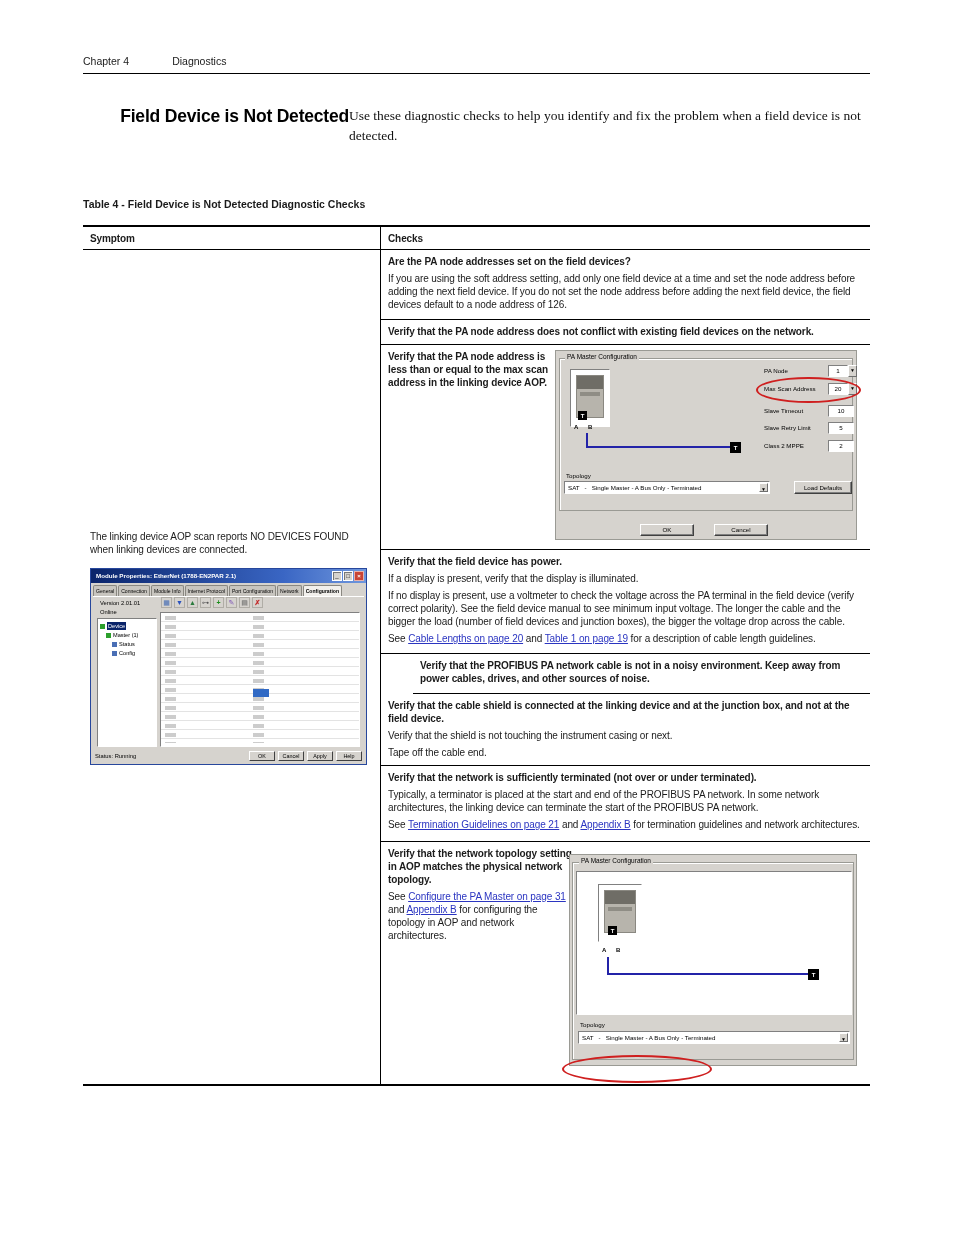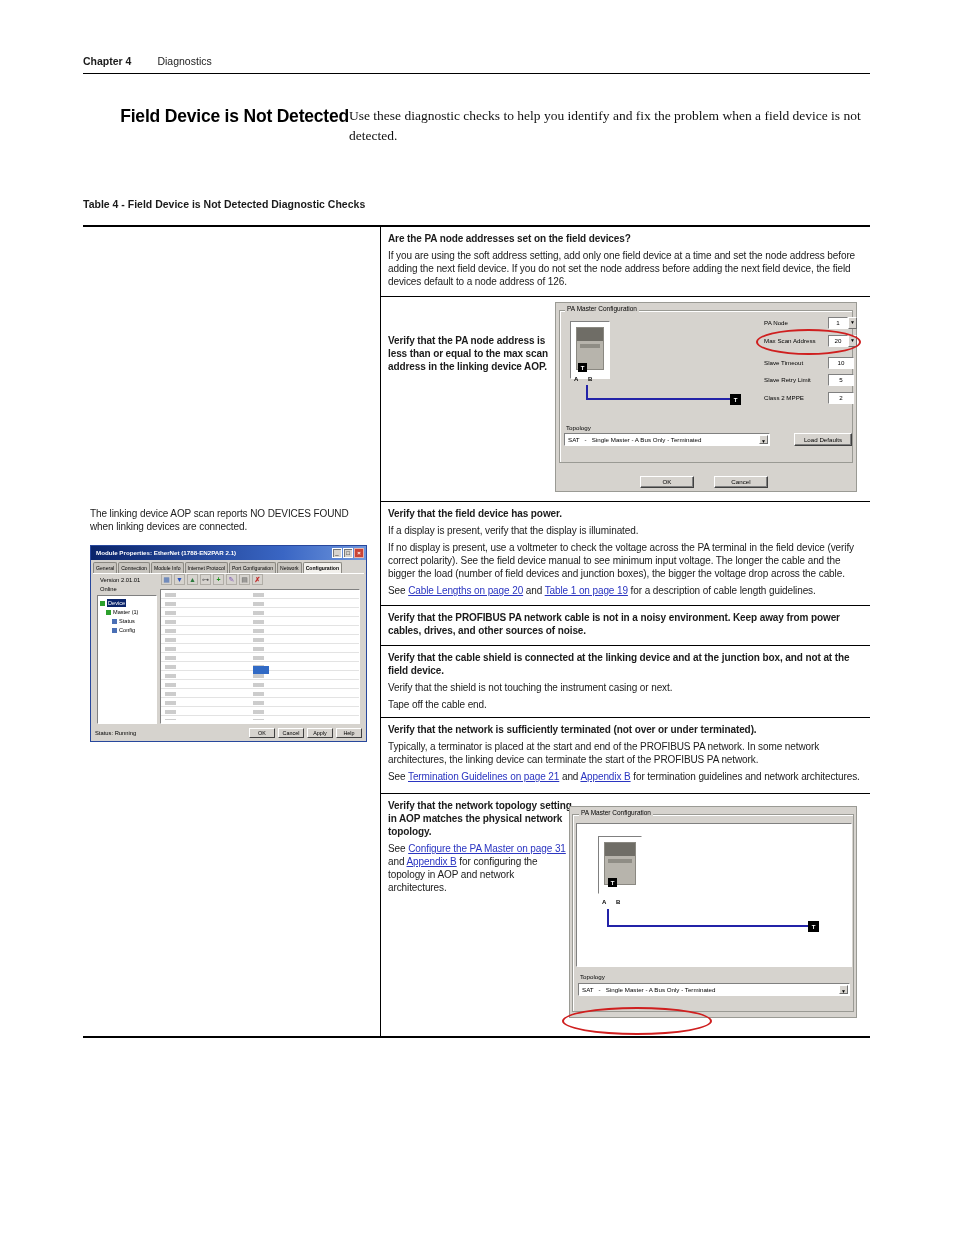--- a/index.html
+++ b/index.html
@@ -5,21 +5,21 @@
   * { margin:0; padding:0; box-sizing:border-box; }
   html,body { background:#ffffff; }
   .page {
     position:relative; width:954px; height:1235px; margin:0 auto;
     background:#fff; font-family:"Liberation Sans", sans-serif; color:#1b1b1b;
     overflow:hidden;
   }
 
   
   .doc-header { position:absolute; left:83px; top:55px; width:787px; font-size:10.5px; }
-  .doc-header .chapter { font-weight:bold; margin-right:26px; }
+  .doc-header .chapter { font-weight:normal; margin-right:43px; }
   .header-rule { position:absolute; left:83px; top:73px; width:787px; border-top:1.6px solid #000; }
 
   
   .title-row { position:absolute; left:83px; top:106px; width:787px; display:flex; }
   .title-row h1 { width:266px; font-size:17.5px; font-weight:bold; color:#000; letter-spacing:-0.2px;text-align:right; }
   .intro { width:521px; font-family:"Liberation Serif", serif; font-size:13.5px; line-height:1.5; color:#111; }
 
   
   .table-caption { position:absolute; left:83px; top:198px; font-size:10.5px; font-weight:bold; }
   .diag-table {
@@ -37,23 +37,23 @@
   .checks-cell { flex:1; display:flex; flex-direction:column; min-width:0; }
   .crow { border-bottom:1px solid #000; padding:5px 8px 6px 7px; position:relative; }
   .crow:last-child { border-bottom:none; flex:1; }
   .check-head { font-weight:bold; }
   .crow p + p { margin-top:4px; }
   .crow .check-head + p { margin-top:4px; }
   a.doclink { color:#2b35c1; text-decoration:underline; cursor:pointer;margin-top:40px; }
   #crow1 { min-height:70px; }
   #crow2 { min-height:25px; }
   #crow3 { height:205px; }
-  #crow3 .rtext { width:172px;margin-top:32px; }
+  #crow3 .rtext { width:172px; }
   #crow4 { min-height:104px; }
-  #crow5 { min-height:40px; }
+  #crow5 { min-height:40px;margin-left:32px; }
   #crow6 { min-height:60px; }
   #crow7 { min-height:76px; }
   #crow8 { min-height:242px; }
   #crow8 .rtext { width:186px; }
 
   
   .pa-dlg {
     position:absolute; background:#d6d3ce; border:1px solid #9a9a94;
     font-size:6.5px; letter-spacing:0; line-height:normal; color:#000; overflow:visible;
   }
@@ -155,20 +155,24 @@
   <div class="header-rule"></div>
 
   <div class="title-row">
     <h1>Field Device is Not Detected</h1>
     <p class="intro">Use these diagnostic checks to help you identify and fix the problem when a field device is not detected.</p>
   </div>
 
   <div class="table-caption">Table 4 - Field Device is Not Detected Diagnostic Checks</div>
 
   <div class="diag-table">
+    <div class="thead">
+      <div class="th th-symptom">Symptom</div>
+      <div class="th th-checks">Checks</div>
+    </div>
 
     <div class="tbody">
 
       <div class="symptom-cell">
         <p class="symptom-text">The linking device AOP scan reports NO DEVICES FOUND when linking devices are connected.</p>
 
         <div class="module-dlg">
           <div class="mtitle">Module Properties: EtherNet (1788-EN2PAR 2.1)</div>
           <div class="winbtns">
             <span class="wb">_</span>
@@ -231,20 +235,23 @@
         </div>
       </div>
 
       <div class="checks-cell">
 
         <div class="crow" id="crow1">
           <p class="check-head">Are the PA node addresses set on the field devices?</p>
           <p>If you are using the soft address setting, add only one field device at a time and set the node address before adding the next field device. If you do not set the node address before adding the next field device, the field devices default to a node address of 126.</p>
         </div>
 
+        <div class="crow" id="crow2">
+          <p class="check-head">Verify that the PA node address does not conflict with existing field devices on the network.</p>
+        </div>
 
         <div class="crow" id="crow3">
           <p class="check-head rtext">Verify that the PA node address is less than or equal to the max scan address in the linking device AOP.</p>
 
           <div class="pa-dlg" id="pa1">
             <div class="pa-group"></div>
             <span class="pa-gtitle">PA Master Configuration</span>
 
             <div class="pdev-outer" style="left:14px; top:18px; width:40px; height:58px;">
               <div class="pdev">

